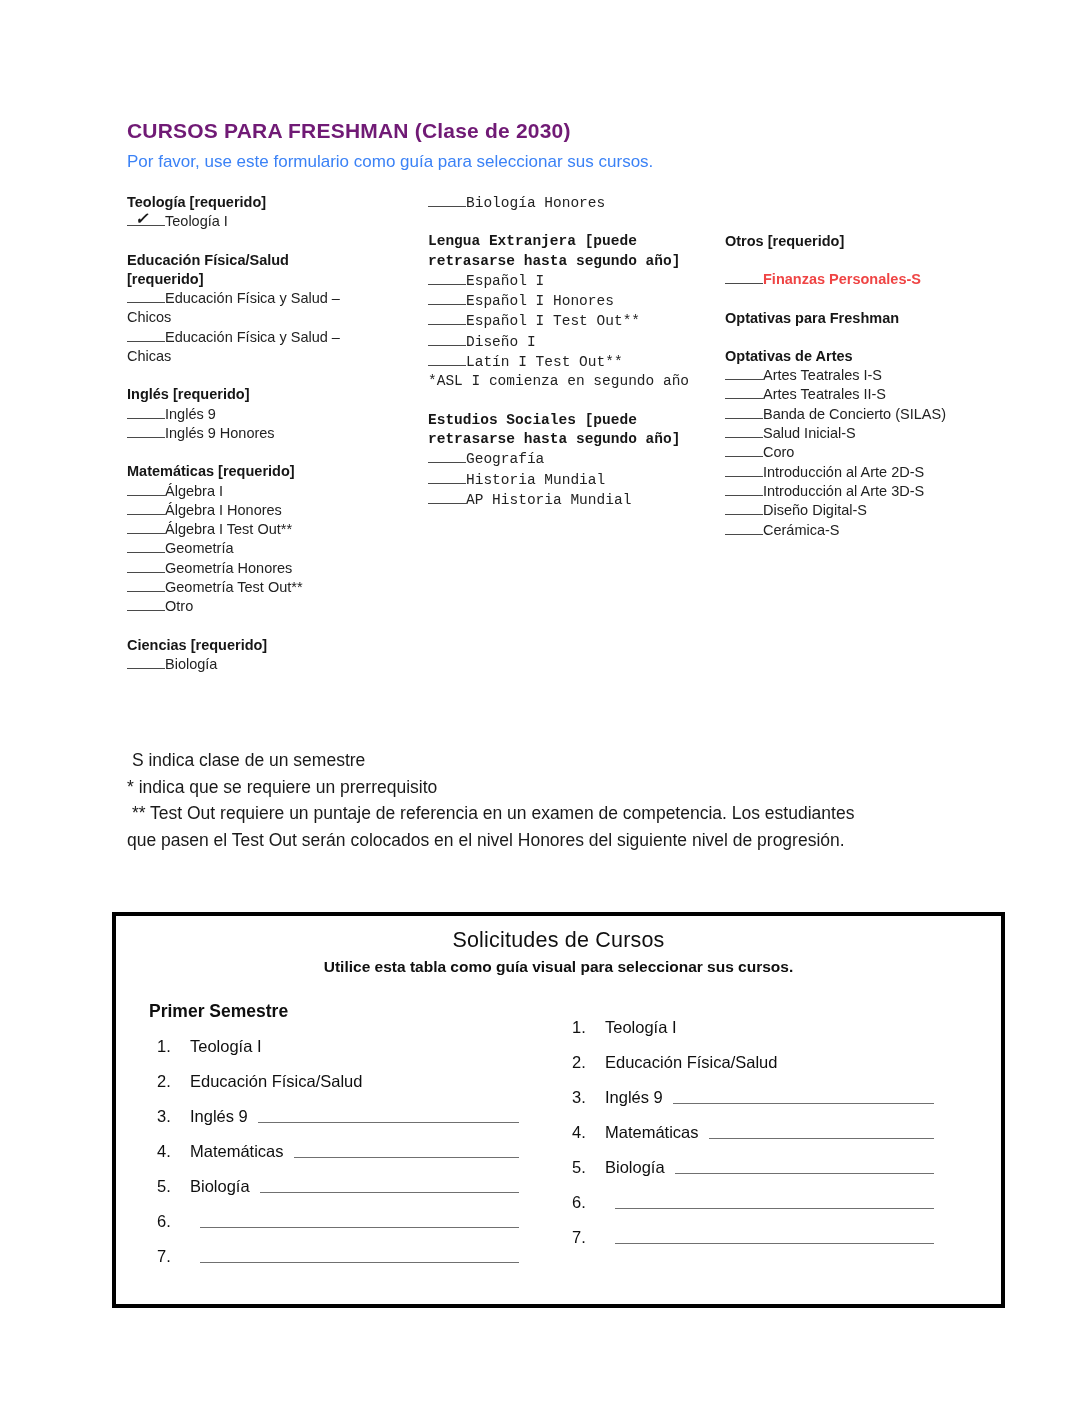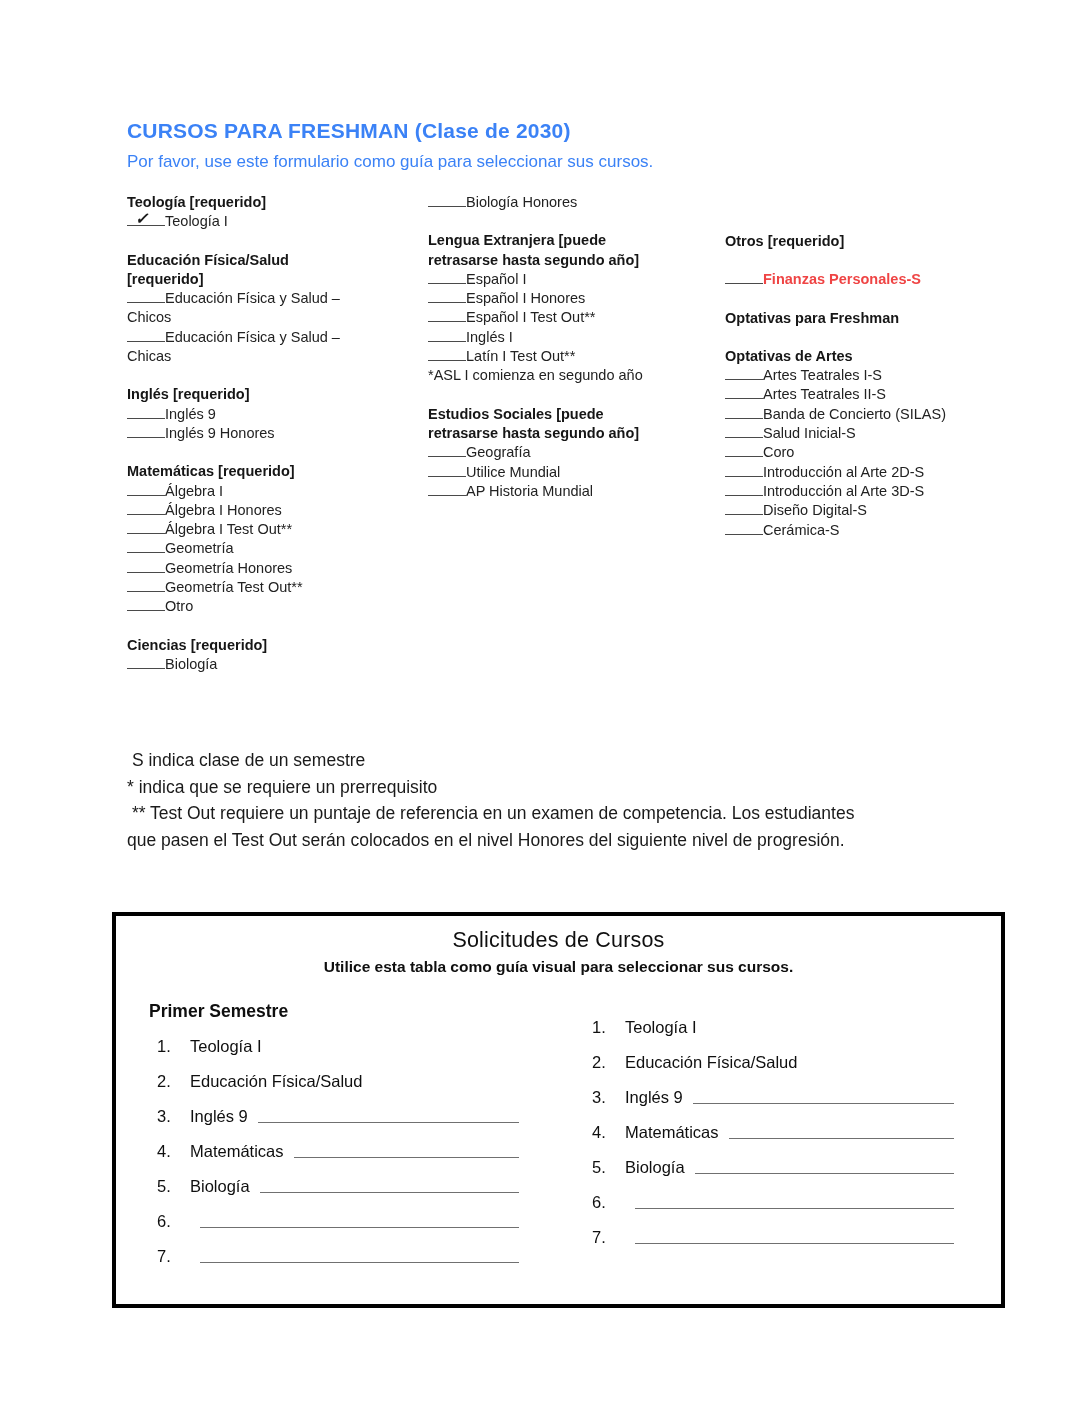--- a/index.html
+++ b/index.html
@@ -1,29 +1,29 @@
 <!DOCTYPE html>
 <html><head>
 <meta charset="utf-8">
 <style>
   html,body{margin:0;padding:0;background:#ffffff;}
   .page{
     width:1088px;height:1408px;background:#ffffff;position:relative;overflow:hidden;
     font-family:"Liberation Sans",sans-serif;color:#1e1e1e;
   }
   .doc-title{
-    margin:0 0 0 127px;padding-top:119px;font-size:21px;font-weight:bold;color:#3b82f6;
+    margin:0 0 0 127px;padding-top:119px;font-size:21px;font-weight:bold;color:#701a75;
     letter-spacing:.2px;
   }
   .doc-subtitle{margin:9px 0 0 127px;font-size:17px;color:#3b82f6;}
 
   
   .cols{display:flex;margin-left:127px;margin-top:21px;font-size:14.5px;line-height:19.3px;color:#222;}
   .col1{width:301px;}
-  .col2{width:297px;}
+  .col2{width:297px;font-family:Liberation Mono, monospace;}
   .col3{width:255px;padding-top:39px;}
   .section{margin-top:19px;}
   .section.first{margin-top:0;}
   .sec-header{font-weight:bold;white-space:pre-line;color:#161616;}
   .item{white-space:normal;}
   .item .lbl{white-space:pre-line;}
   .item.bold .lbl{font-weight:bold;color:#ef4444;}
   .item.spaced{margin-top:19px;}
   .blank{
     display:inline-block;width:38px;height:13px;vertical-align:baseline;
@@ -39,21 +39,21 @@
   .notes{margin-left:127px;margin-top:73px;font-size:17.5px;line-height:26.5px;color:#1a1a1a;}
   .note{white-space:pre-wrap;}
 
   
   .box{
     margin-left:112px;margin-top:59px;width:885px;height:388px;
     border:4px solid #000;color:#0f0f0f;
   }
   .box-title{text-align:center;margin-top:12px;font-size:21.5px;font-weight:normal;letter-spacing:.2px;}
   .box-sub{text-align:center;margin-top:5px;font-size:15.5px;font-weight:bold;}
-  .sems{display:flex;padding-left:33px;margin-top:25px;gap:20px;}
+  .sems{display:flex;padding-left:33px;margin-top:25px;}
   .sem{width:415px;}
   .sem-heading{font-size:17.5px;font-weight:bold;}
   .row{display:flex;margin-top:14px;font-size:16.5px;line-height:21px;}
   .row:first-of-type{margin-top:16px;}
   .num{width:41px;padding-left:8px;box-sizing:border-box;flex:none;}
   .row-lbl{white-space:pre;}
   .row-line{flex:1;border-bottom:1.8px solid #707070;margin:0 45px 4px 10px;}
 </style>
 </head>
 <body>
@@ -99,29 +99,29 @@
       <div class="col col2">
         <div class="section first">
           <div class="item"><span class="blank"></span><span class="lbl">Biología Honores</span></div>
         </div>
         <div class="section">
           <div class="sec-header">Lengua Extranjera [puede
 retrasarse hasta segundo año]</div>
           <div class="item"><span class="blank"></span><span class="lbl">Español I</span></div>
           <div class="item"><span class="blank"></span><span class="lbl">Español I Honores</span></div>
           <div class="item"><span class="blank"></span><span class="lbl">Español I Test Out**</span></div>
-          <div class="item"><span class="blank"></span><span class="lbl">Inglés I</span></div>
+          <div class="item"><span class="blank"></span><span class="lbl">Diseño I</span></div>
           <div class="item"><span class="blank"></span><span class="lbl">Latín I Test Out**</span></div>
           <div class="footnote">*ASL I comienza en segundo año</div>
         </div>
         <div class="section">
           <div class="sec-header">Estudios Sociales [puede
 retrasarse hasta segundo año]</div>
           <div class="item"><span class="blank"></span><span class="lbl">Geografía</span></div>
-          <div class="item"><span class="blank"></span><span class="lbl">Utilice Mundial</span></div>
+          <div class="item"><span class="blank"></span><span class="lbl">Historia Mundial</span></div>
           <div class="item"><span class="blank"></span><span class="lbl">AP Historia Mundial</span></div>
         </div>
       </div>
       <div class="col col3">
         <div class="section first">
           <div class="sec-header">Otros [requerido]</div>
           <div class="item bold spaced"><span class="blank"></span><span class="lbl">Finanzas Personales-S</span></div>
         </div>
         <div class="section">
           <div class="sec-header">Optativas para Freshman</div>

